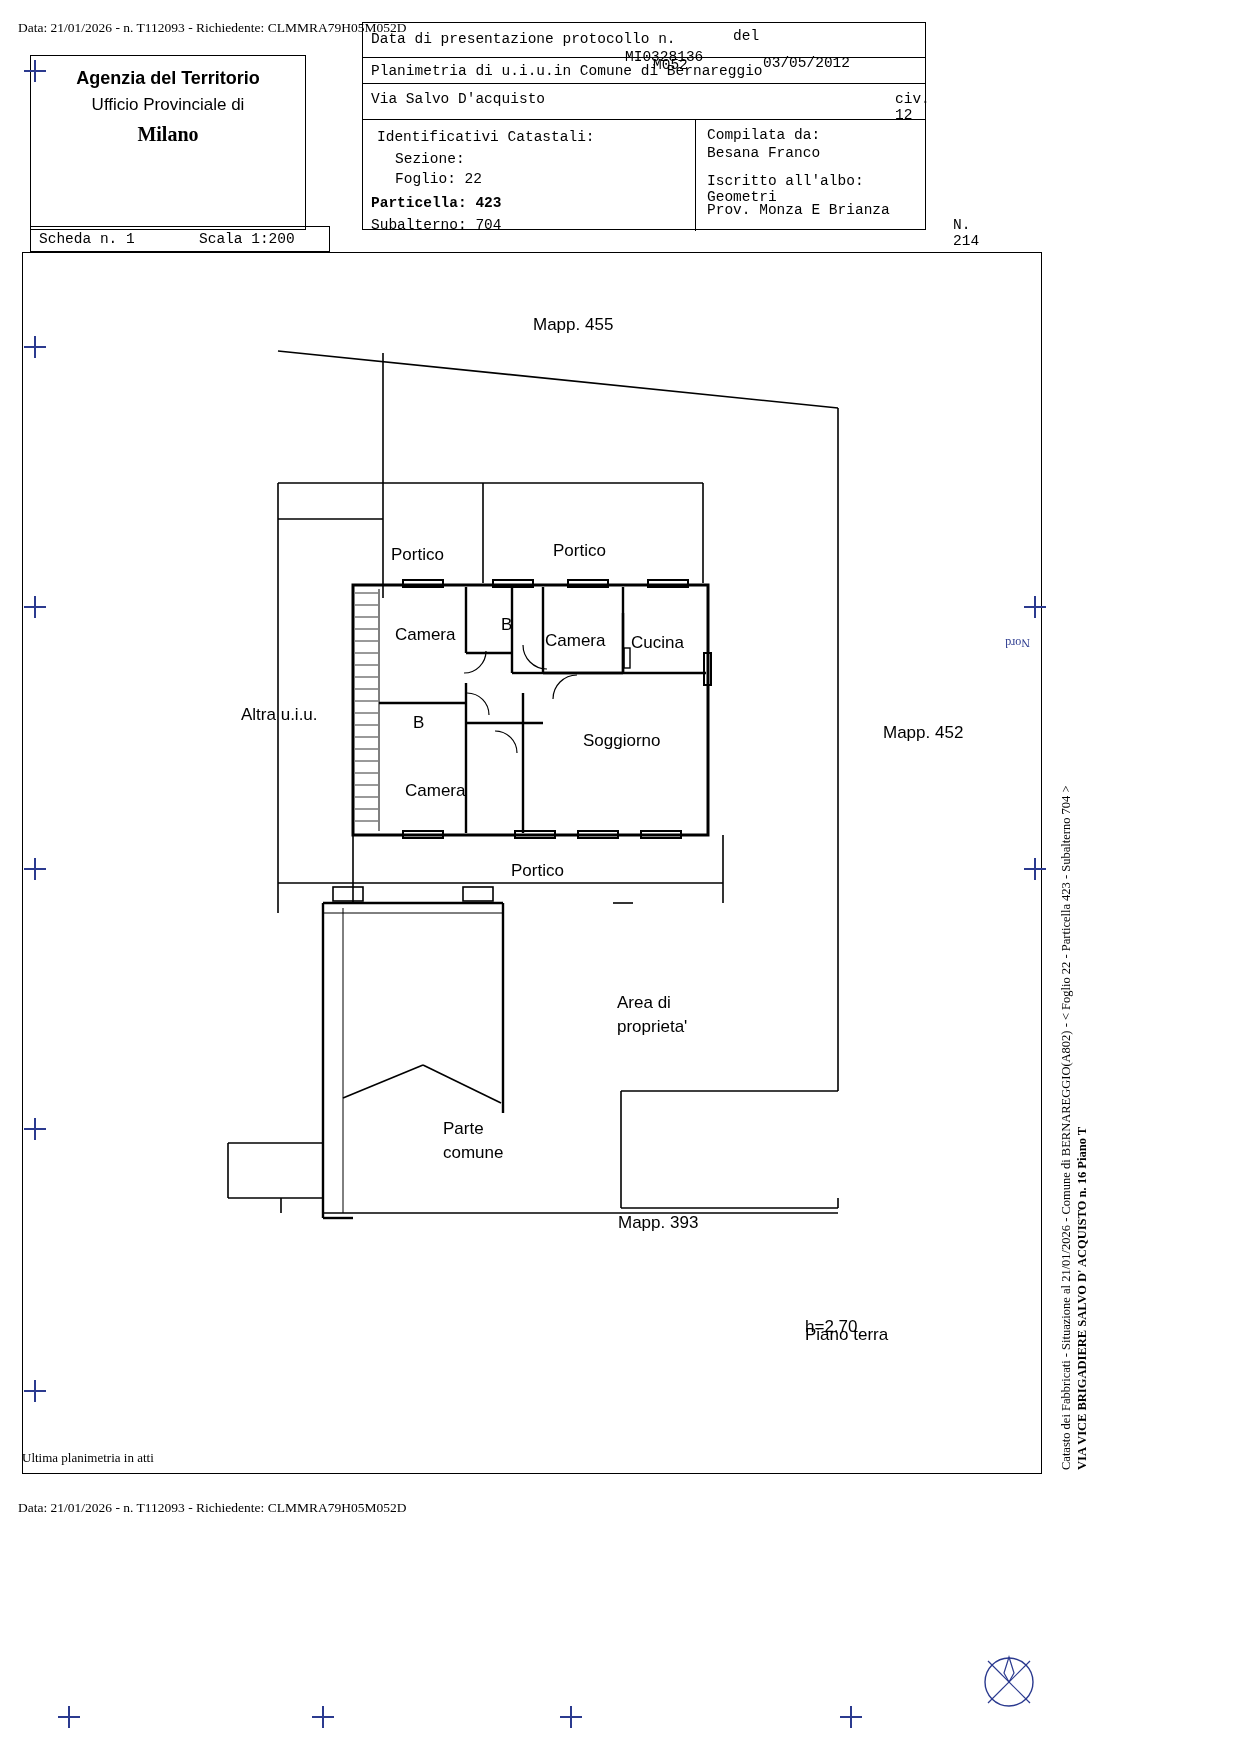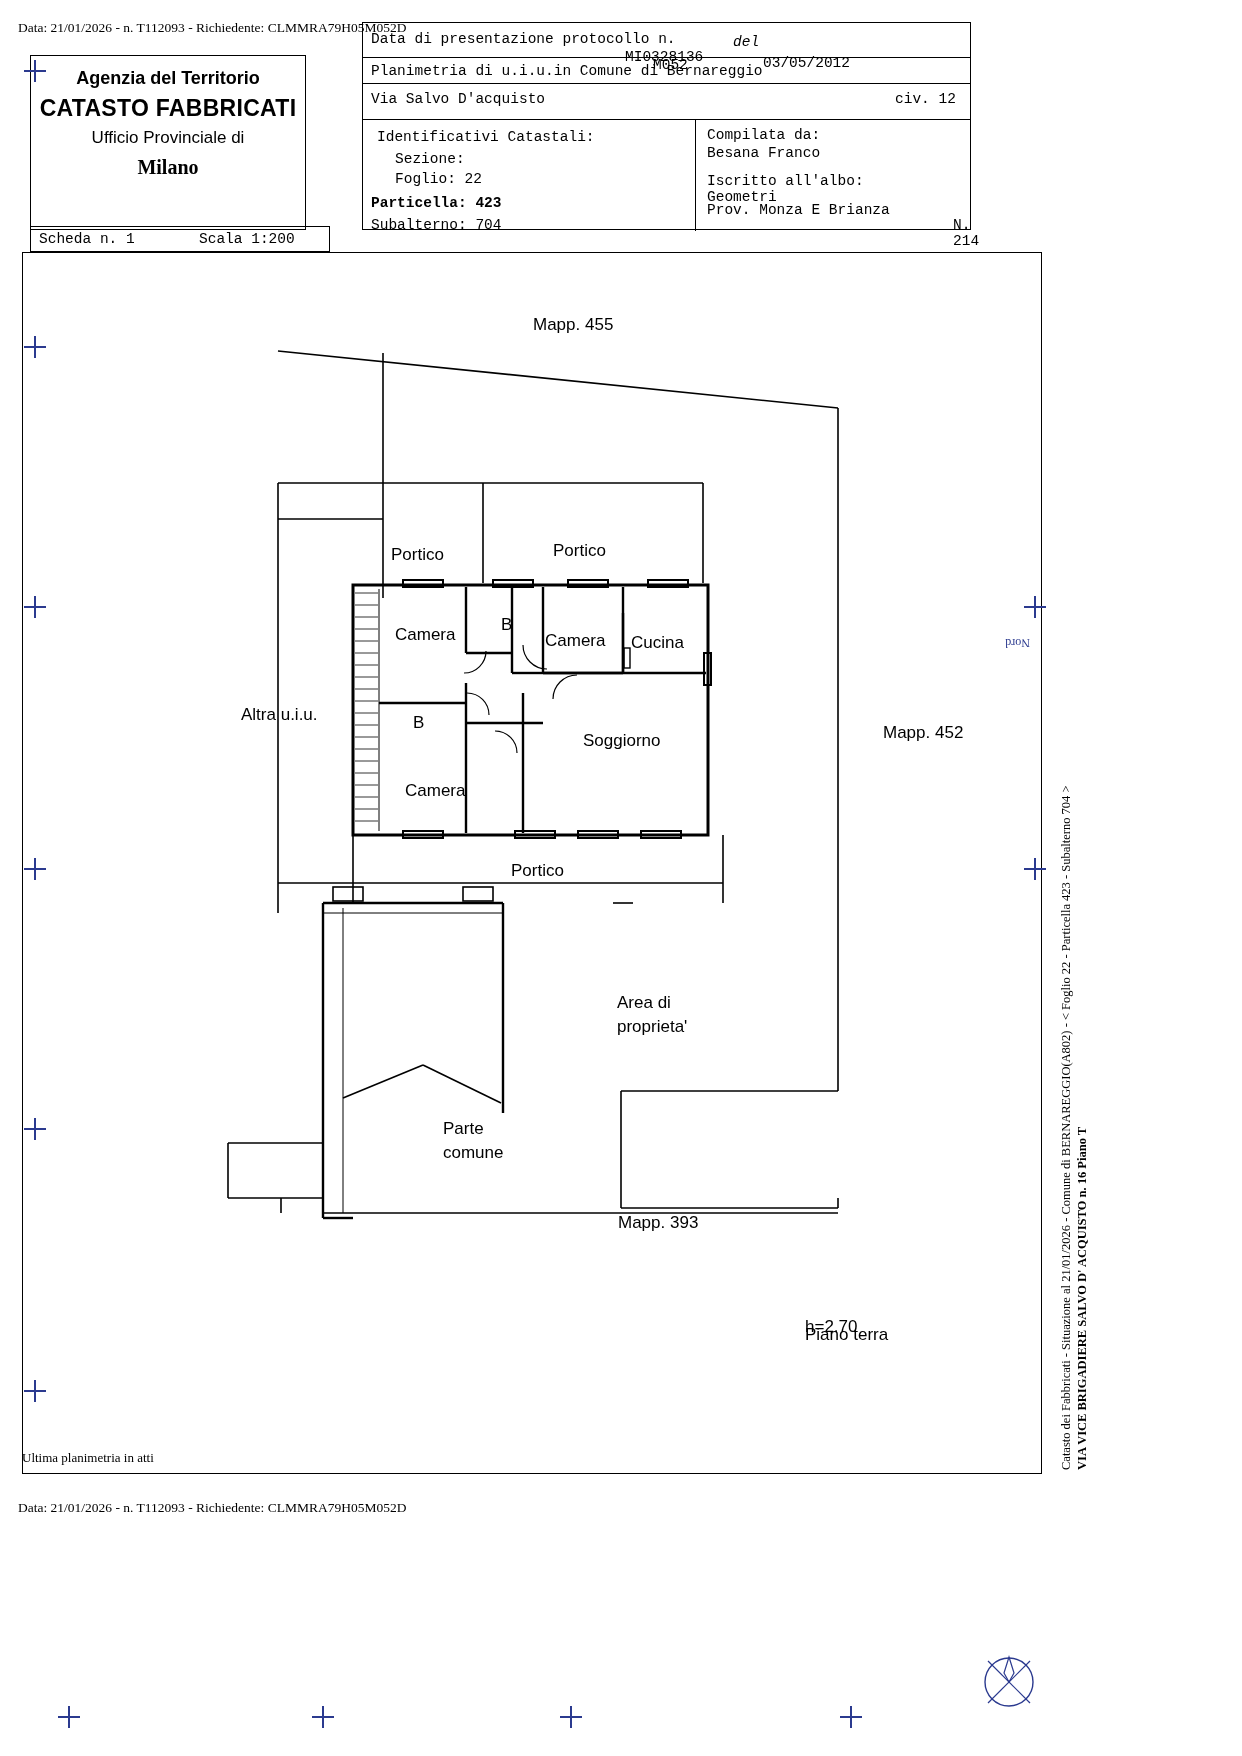--- a/index.html
+++ b/index.html
@@ -27,21 +27,21 @@
 
   #scheda-box{
     left:30px;top:226px;width:300px;height:26px;border:1.3px solid #000;
     box-sizing:border-box;font-size:14.5px;
   }
   #scheda-box span{position:absolute;top:4px;}
   #scheda-n{left:8px;}
   #scheda-scala{left:168px;}
 
   #header-right{
-    left:362px;top:22px;width:609px;height:208px;border:1.3px solid #000;
+    left:362px;top:22px;width:564px;height:208px;border:1.3px solid #000;
     box-sizing:border-box;
   }
   #header-right .row{position:absolute;font-size:14.5px;}
   .hdr-sep{position:absolute;left:0;width:100%;border-top:1.2px solid #000;}
   .vsep{position:absolute;border-left:1.2px solid #000;}
 
   
   #drawing-frame{
     left:22px;top:252px;width:1020px;height:1222px;border:1.3px solid #000;
     box-sizing:border-box;background:#fff;
@@ -76,40 +76,39 @@
   
   #compass{position:absolute;left:955px;top:1398px;width:62px;height:62px;}
 </style>
 </head>
 <body>
 
 <div class="abs" id="top-request">Data: 21/01/2026 - n. T112093 - Richiedente: CLMMRA79H05M052D</div>
 
 <div class="abs" id="header-left">
   <div class="l1">Agenzia del Territorio</div>
-  <div class="l2">CATASTO FABBRICATI</div>
   <div class="l3">Ufficio Provinciale di</div>
   <div class="l4">Milano</div>
 </div>
 
 <div class="abs mono" id="scheda-box">
   <span id="scheda-n">Scheda n. 1</span>
   <span id="scheda-scala">Scala 1:200</span>
 </div>
 
 <div class="abs mono" id="header-right">
 
   <div class="hdr-sep" style="top:34px;"></div>
   <div class="hdr-sep" style="top:60px;"></div>
   <div class="hdr-sep" style="top:96px;"></div>
 
   <div class="vsep" style="left:332px;top:96px;height:112px;"></div>
 
   <div class="row" style="left:8px;top:8px;">Data di presentazione protocollo n.</div>
-  <div class="row" style="left:370px;top:11px;font-style:italic;">del</div>
+  <div class="row" style="left:370px;top:5px;">del</div>
   <div class="row" style="left:262px;top:26px;">MI0328136</div>
   <div class="row" style="left:400px;top:32px;">03/05/2012</div>
 
   <div class="row" style="left:8px;top:40px;">Planimetria di u.i.u.in Comune di Bernareggio</div>
   <div class="row" style="left:290px;top:34px;">M052</div>
 
   <div class="row" style="left:8px;top:68px;">Via Salvo D'acquisto</div>
   <div class="row" style="left:532px;top:68px;">civ. 12</div>
 
   <div class="row" style="left:14px;top:106px;">Identificativi Catastali:</div>

